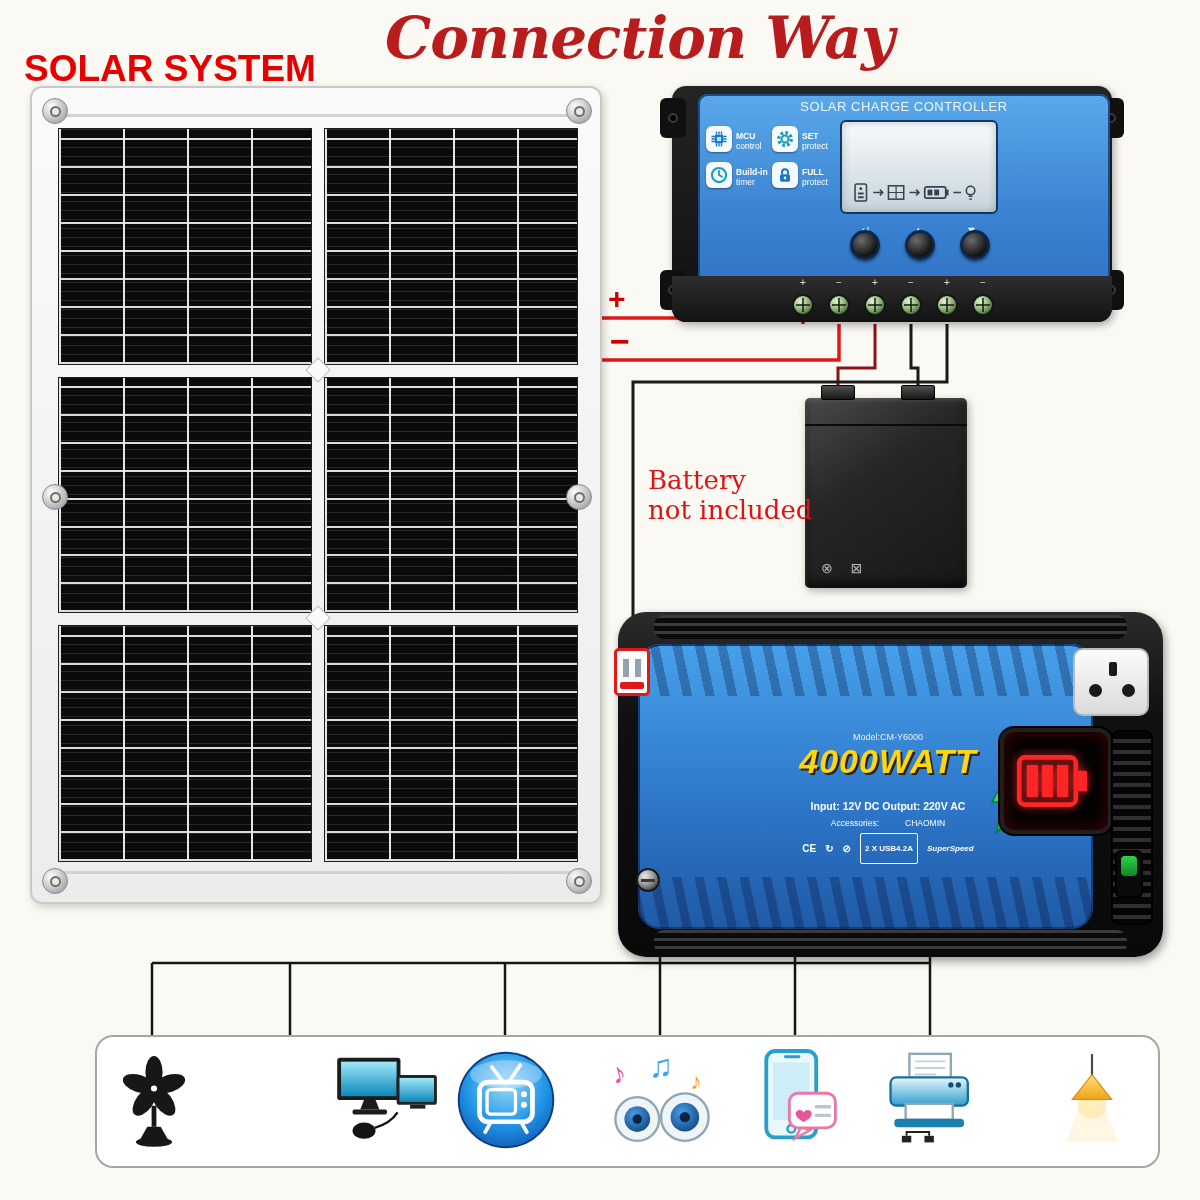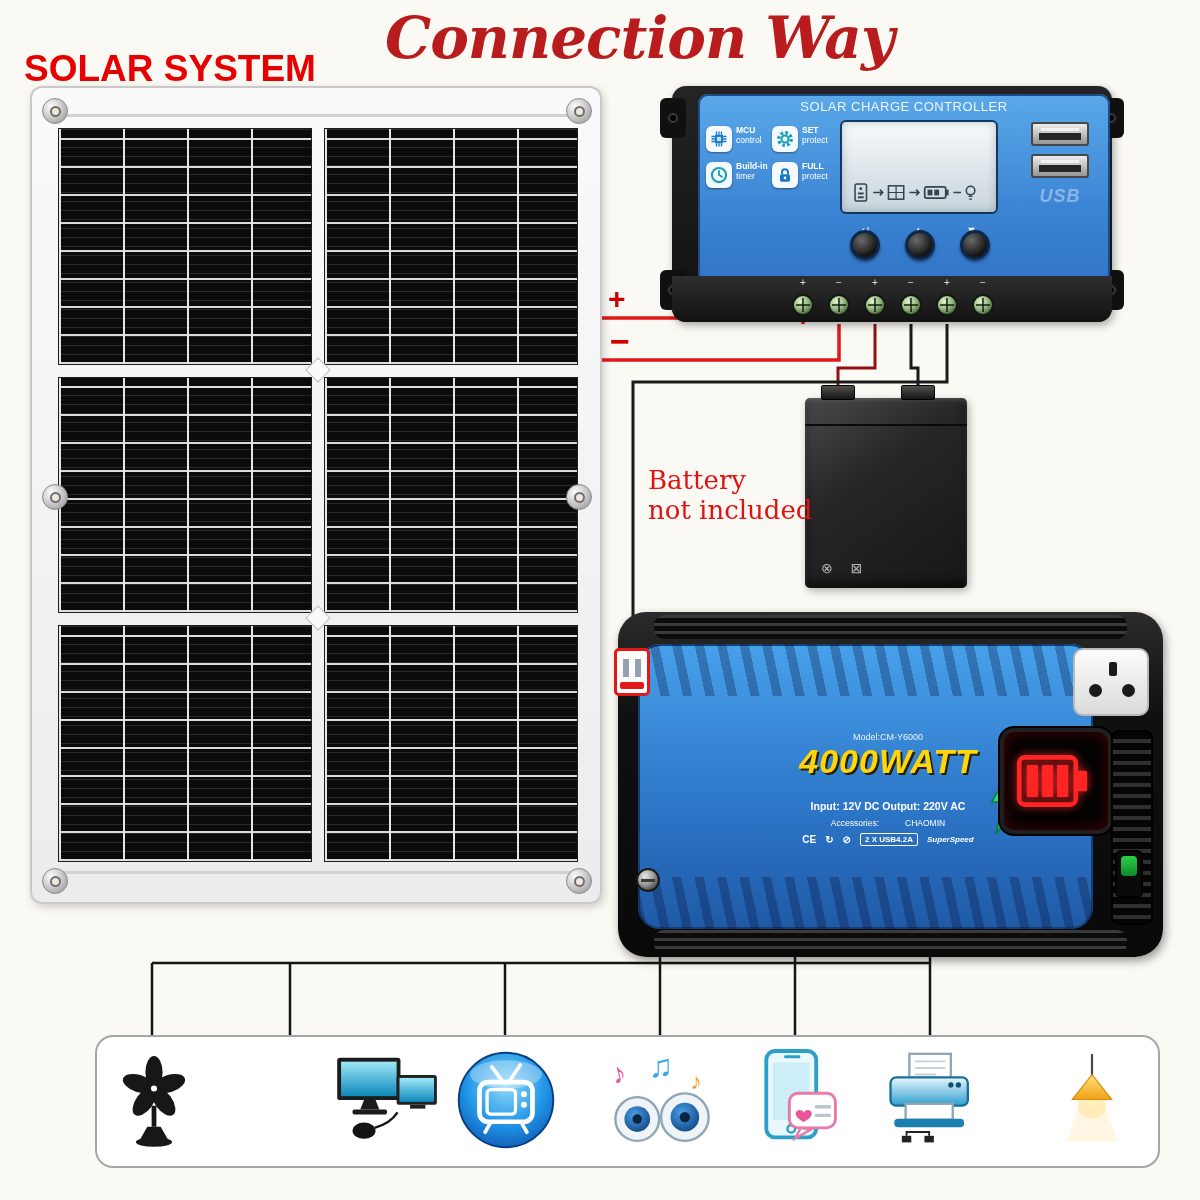--- a/index.html
+++ b/index.html
@@ -42,21 +42,21 @@
   .controller{position:absolute;left:672px;top:86px;width:440px;height:236px;z-index:2;
     background:linear-gradient(180deg,#242424,#101010);border-radius:14px;box-shadow:2px 3px 8px rgba(0,0,0,.35);}
   .ear{position:absolute;width:26px;height:40px;background:#101010;border-radius:6px;}
   .ear::after{content:"";position:absolute;left:50%;top:50%;width:10px;height:10px;margin:-5px;border-radius:50%;
     background:#000;box-shadow:inset 0 0 0 2px #3c3c3c;}
   .e1{left:-12px;top:12px;}.e2{left:-12px;bottom:12px;}.e3{right:-12px;top:12px;}.e4{right:-12px;bottom:12px;}
   .ctrl-face{position:absolute;left:14px;top:8px;width:412px;height:222px;border-radius:10px;
     background:linear-gradient(180deg,#5aa9ea,#3a82d2 55%,#2d6ec0);box-shadow:inset 0 0 0 2px #1c4b86;margin-left:12px;}
   .ctrl-title{position:absolute;top:5px;left:0;right:0;text-align:center;font-size:13px;color:#eef5ff;letter-spacing:.5px;}
   .ctrl-features{position:absolute;left:8px;top:32px;width:128px;display:grid;grid-template-columns:1fr 1fr;gap:10px 4px;}
-  .feat{display:flex;gap:4px;align-items:flex-start;}
+  .feat{display:flex;gap:4px;align-items:flex-end;}
   .feat-icon{width:26px;height:26px;background:#f3f9fd;border-radius:6px;display:flex;align-items:center;
     justify-content:center;box-shadow:0 1px 2px rgba(0,0,0,.4);flex:0 0 auto;}
   .feat-label{font-size:8.5px;color:#fff;line-height:1.15;display:flex;flex-direction:column;}
   .feat-label .l1{font-weight:bold;}
   .lcd{position:absolute;left:142px;top:26px;width:158px;height:94px;border-radius:6px;
     background:linear-gradient(180deg,#f7fafb,#c8d4dc);border:2px solid #14375f;box-shadow:inset 0 0 8px rgba(20,40,60,.25);}
   .lcd-value{font-family:"DejaVu Sans Mono",monospace;font-style:italic;font-weight:bold;font-size:40px;
     color:#19262f;text-align:right;padding:6px 12px 0 0;line-height:1;}
   .lcd-unit{font-size:13px;font-style:normal;vertical-align:top;}
   .lcd-icons{position:absolute;left:10px;bottom:5px;}
@@ -106,21 +106,21 @@
   .fr-t{top:0;} .fr-b{bottom:0;}
   .inv-text{position:absolute;left:90px;top:88px;width:320px;text-align:center;color:#fff;}
   .inv-model{font-size:9px;color:#e9f1f9;}
   .inv-name{font-size:22px;font-weight:bold;font-style:italic;color:#ffd60a;text-shadow:1px 1px 0 #3a3000;}
   .inv-power{font-size:34px;font-weight:bold;font-style:italic;color:#ffd60a;letter-spacing:1px;
     text-shadow:2px 2px 0 #262000;text-align:center;}
   .inv-io{font-size:10.5px;font-weight:bold;margin-top:19px;}
   .inv-acc{font-size:8.5px;margin-top:6px;display:flex;justify-content:center;gap:26px;}
   .inv-certs{margin-top:5px;display:flex;justify-content:center;align-items:center;gap:9px;font-size:10px;}
   .cert{font-weight:bold;}
-  .usb-badge{border:1px solid #fff;border-radius:2px;padding:1px 4px;font-size:8px;font-weight:bold;}
+  .usb-badge{border:1px solid #fff;border-radius:2px;padding:10px 4px;font-size:8px;font-weight:bold;}
   .speed{font-size:8px;font-style:italic;font-weight:bold;}
   .bolt-logo{position:absolute;left:352px;top:122px;}
   .inv-display{position:absolute;left:382px;top:116px;width:112px;height:106px;border-radius:14px;background:#030303;
     border:4px solid #1f1f1f;box-shadow:0 0 0 2px #000, inset 0 0 16px rgba(120,0,0,.55);
     display:flex;align-items:center;justify-content:center;}
   .inv-display svg{filter:drop-shadow(0 0 5px rgba(255,40,40,.85));}
   .outlet{position:absolute;left:455px;top:36px;width:76px;height:68px;border-radius:10px;border:2px solid #b9b9b9;
     background:linear-gradient(#fcfcfc,#dadada);}
   .outlet .hole{position:absolute;width:13px;height:13px;border-radius:50%;background:#1a1a1a;top:34px;}
   .h1{left:14px;} .h2{left:47px;}
@@ -284,25 +284,20 @@
 
     <div class="ctrl-glyphs" data-name="button-symbols">
       <span data-name="enter-symbol">↵</span>
       <span data-name="up-symbol">▲</span>
       <span data-name="down-symbol">▼</span>
     </div>
     <div class="ctrl-btn b1" data-name="menu-button"></div>
     <div class="ctrl-btn b2" data-name="up-button"></div>
     <div class="ctrl-btn b3" data-name="down-button"></div>
 
-    <div class="usb-block" data-name="usb-ports">
-      <div class="usb-port" data-name="usb-port"></div>
-      <div class="usb-port" data-name="usb-port"></div>
-      <div class="usb-label" data-name="usb-label">USB</div>
-    </div>
   </div>
 
   <div class="ctrl-terms" data-name="terminal-strip">
     <span class="t-mark" style="left:120px;">+</span>
     <span class="t-mark" style="left:156px;">−</span>
     <span class="t-mark" style="left:192px;">+</span>
     <span class="t-mark" style="left:228px;">−</span>
     <span class="t-mark" style="left:264px;">+</span>
     <span class="t-mark" style="left:300px;">−</span>
     <div class="screw" style="left:120px;" data-name="terminal-screw"></div>

